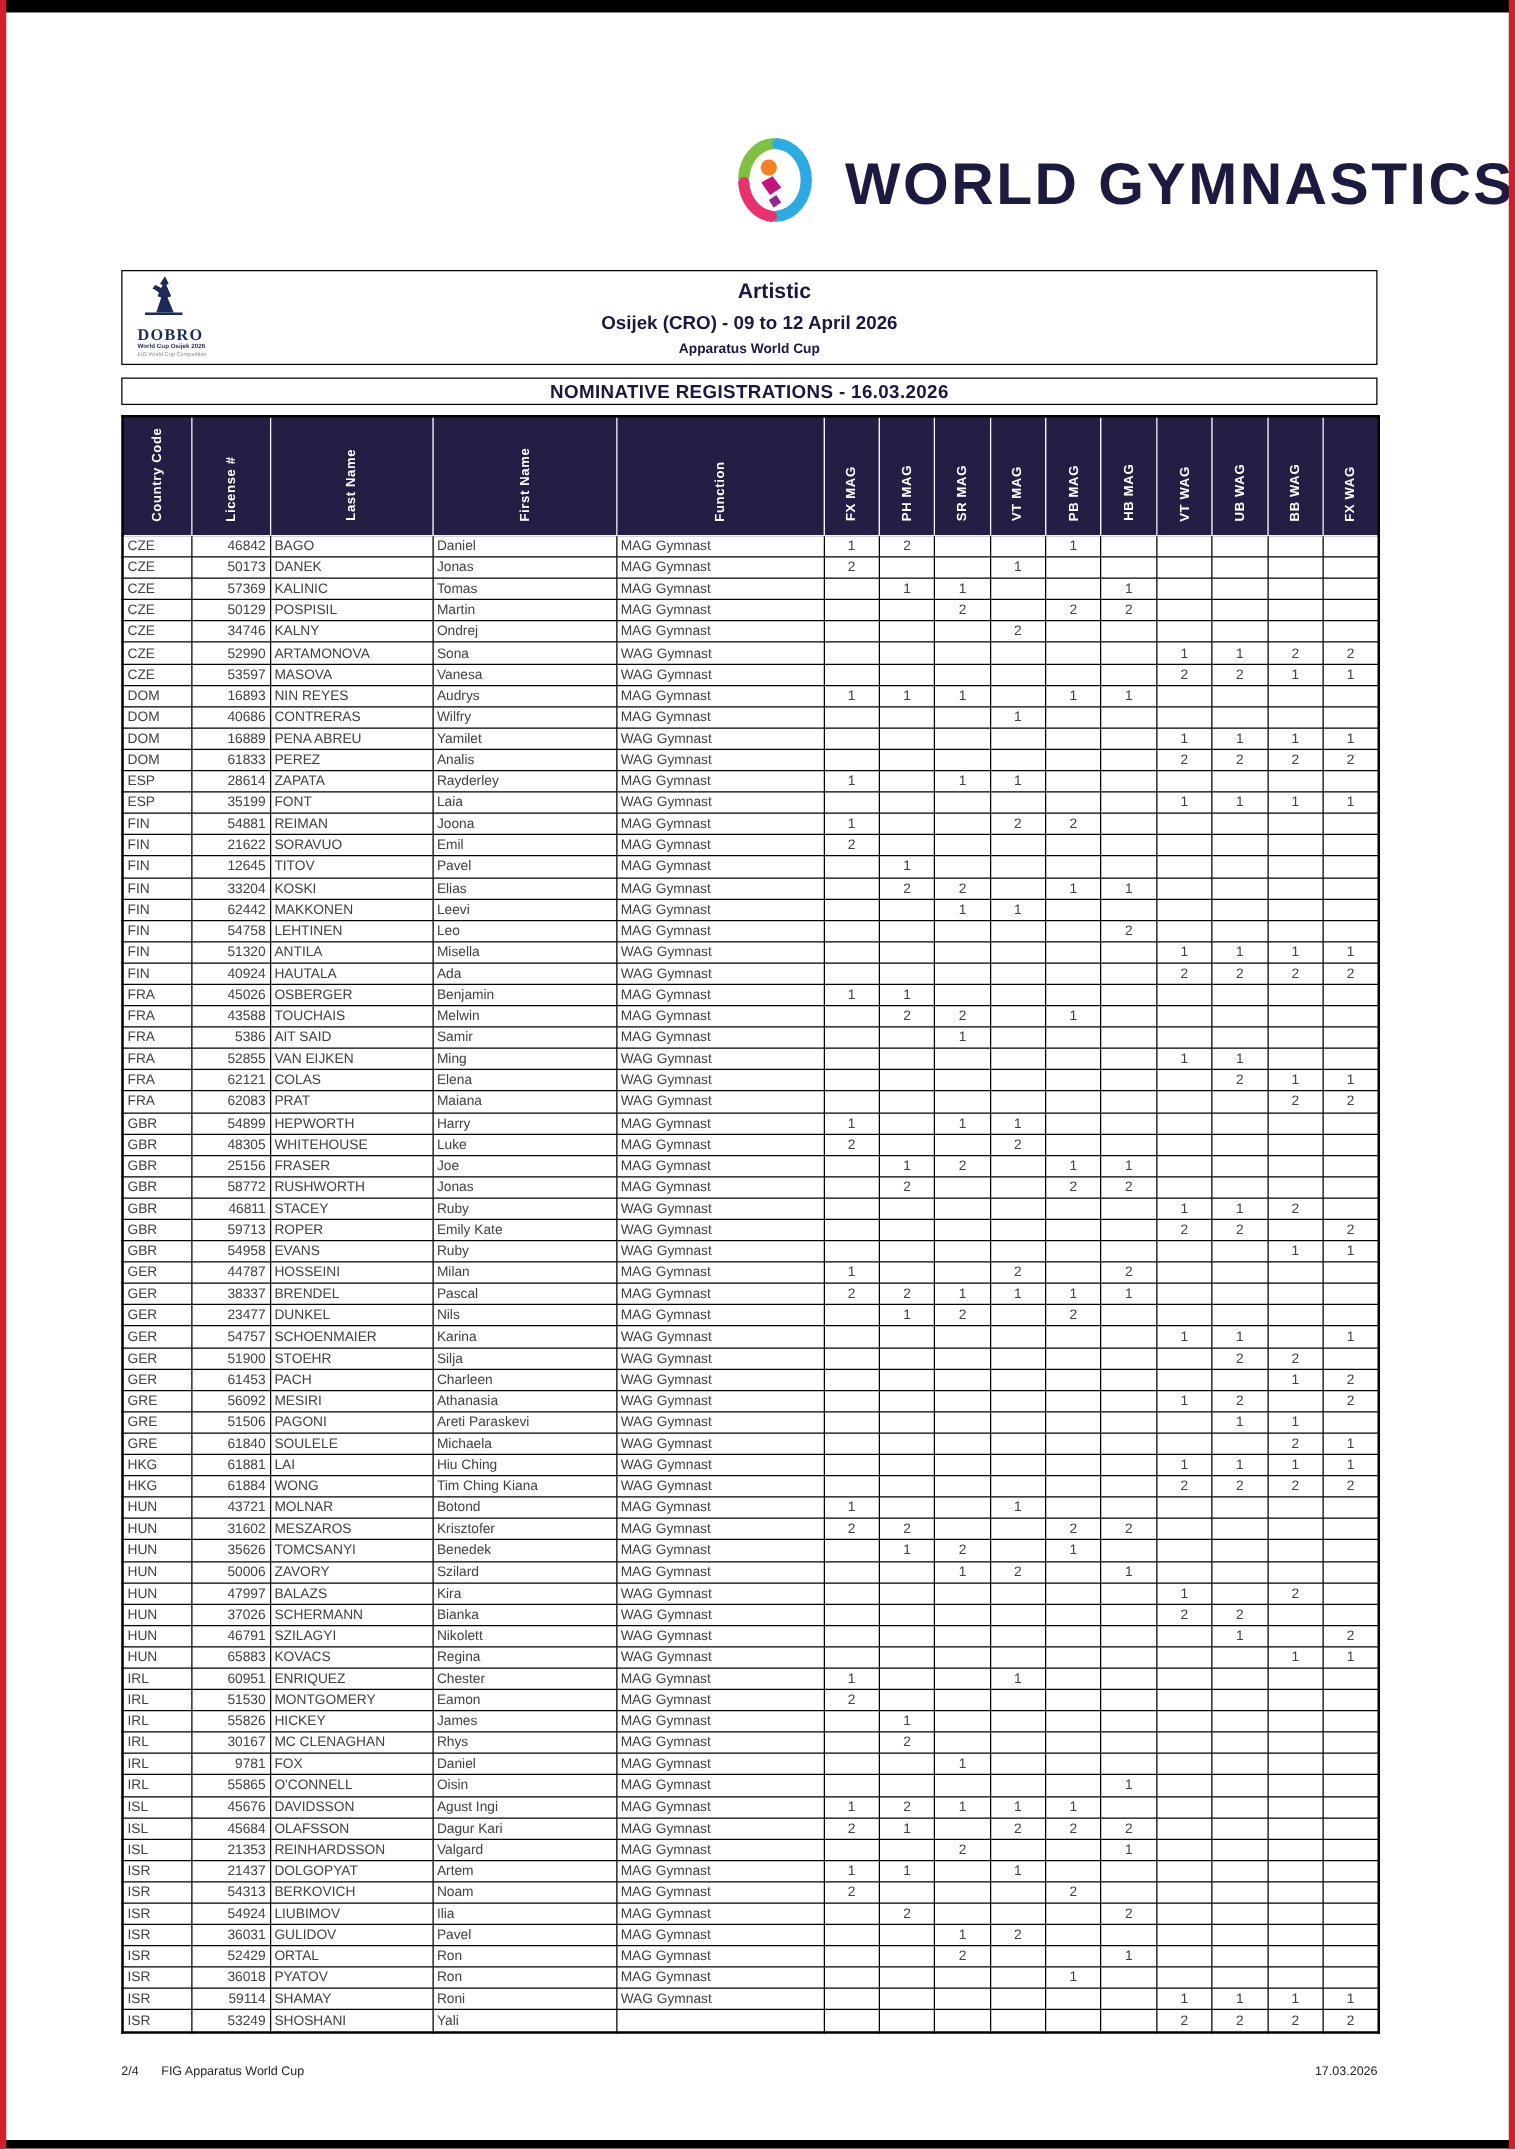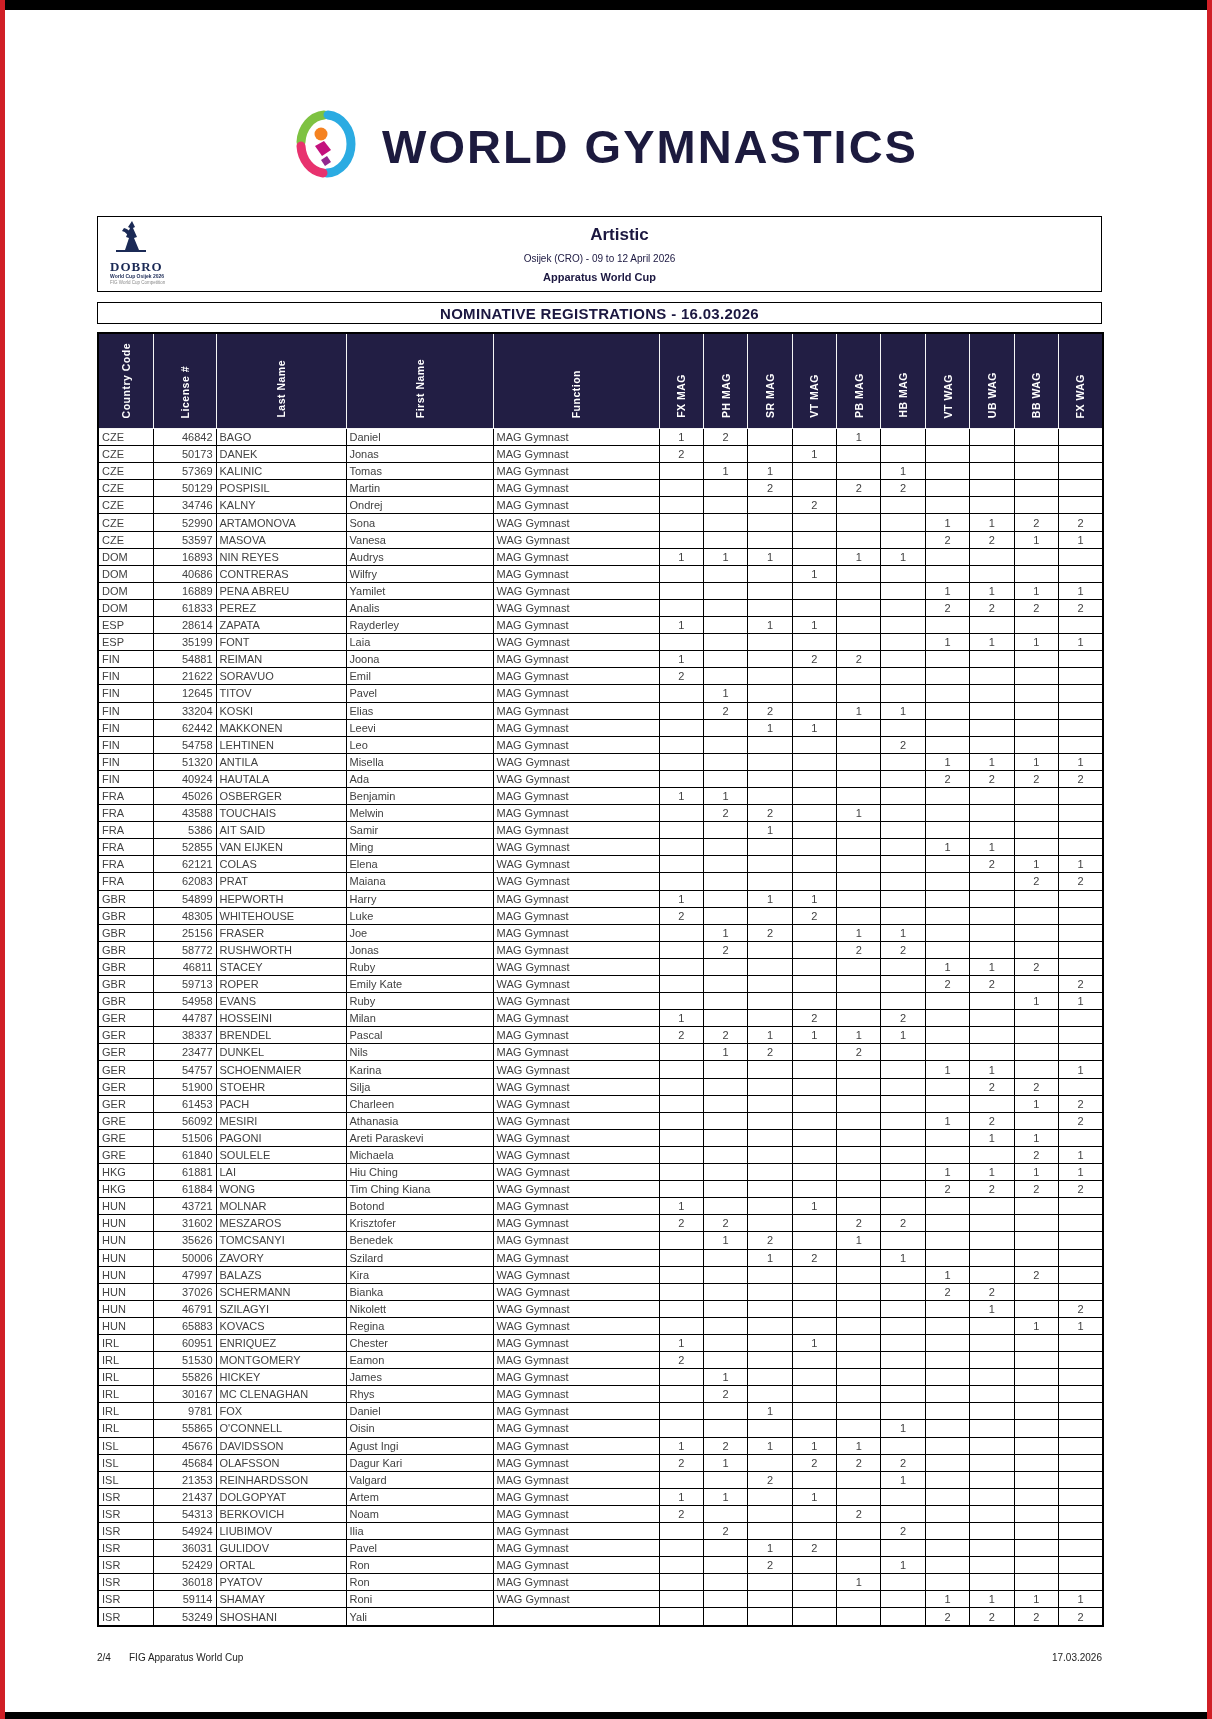--- a/index.html
+++ b/index.html
@@ -7,32 +7,32 @@
     width:1212px;height:1719px;position:relative;background:#ffffff;
     font-family:"Liberation Sans", sans-serif;overflow:hidden;
   }
   .topbar{position:absolute;top:0;left:0;width:1212px;height:10px;background:#000;}
   .bottombar{position:absolute;top:1712px;left:0;width:1212px;height:7px;background:#000;}
   .edge{position:absolute;top:0;bottom:0;width:5px;background:#d01f26;z-index:5;}
   .edge.left{left:0;}
   .edge.right{right:0;}
 
   
-  .brand{position:absolute;top:108px;left:0;width:1212px;display:flex;justify-content:center;align-items:center;gap:24px;}
+  .brand{position:absolute;top:108px;left:0;width:1212px;display:flex;justify-content:flex-end;align-items:center;gap:24px;}
   .brand-text{font-size:47px;font-weight:bold;color:#1c1a3e;letter-spacing:2px;white-space:nowrap;}
 
   
   .event-box{position:absolute;top:216px;left:97px;width:1005px;height:76px;border:1.5px solid #000;box-sizing:border-box;background:#fff;}
   .dobro{position:absolute;left:12px;top:3px;width:80px;text-align:left;color:#1b2a56;}
   .dobro-name{font-family:"Liberation Serif", serif;font-weight:bold;font-size:13px;letter-spacing:1px;color:#1b2a56;line-height:1;}
   .dobro-sub1{font-size:5px;font-weight:bold;color:#1b2a56;line-height:1.4;}
   .dobro-sub2{font-size:4.5px;color:#8a8a8a;line-height:1.2;}
   .event-lines{position:absolute;left:0;top:0;width:100%;height:100%;display:flex;flex-direction:column;justify-content:space-evenly;align-items:center;color:#1b1740;}
   .event-discipline{font-size:17px;font-weight:bold;margin-left:40px;}
-  .event-dates{font-size:10px;font-weight:normal;}
+  .event-dates{font-size:15px;font-weight:bold;}
   .event-type{font-size:11px;font-weight:bold;}
 
   
   .banner{position:absolute;top:302px;left:97px;width:1005px;height:22px;border:1.5px solid #000;box-sizing:border-box;
     display:flex;align-items:center;justify-content:center;}
   .banner span{font-size:15px;font-weight:bold;color:#1b1740;letter-spacing:0.3px;}
 
   
   .reg-table{position:absolute;top:332px;left:97px;width:1005px;border-collapse:collapse;table-layout:fixed;border:2px solid #000;}
   .reg-table col.c-country{width:55px;}

